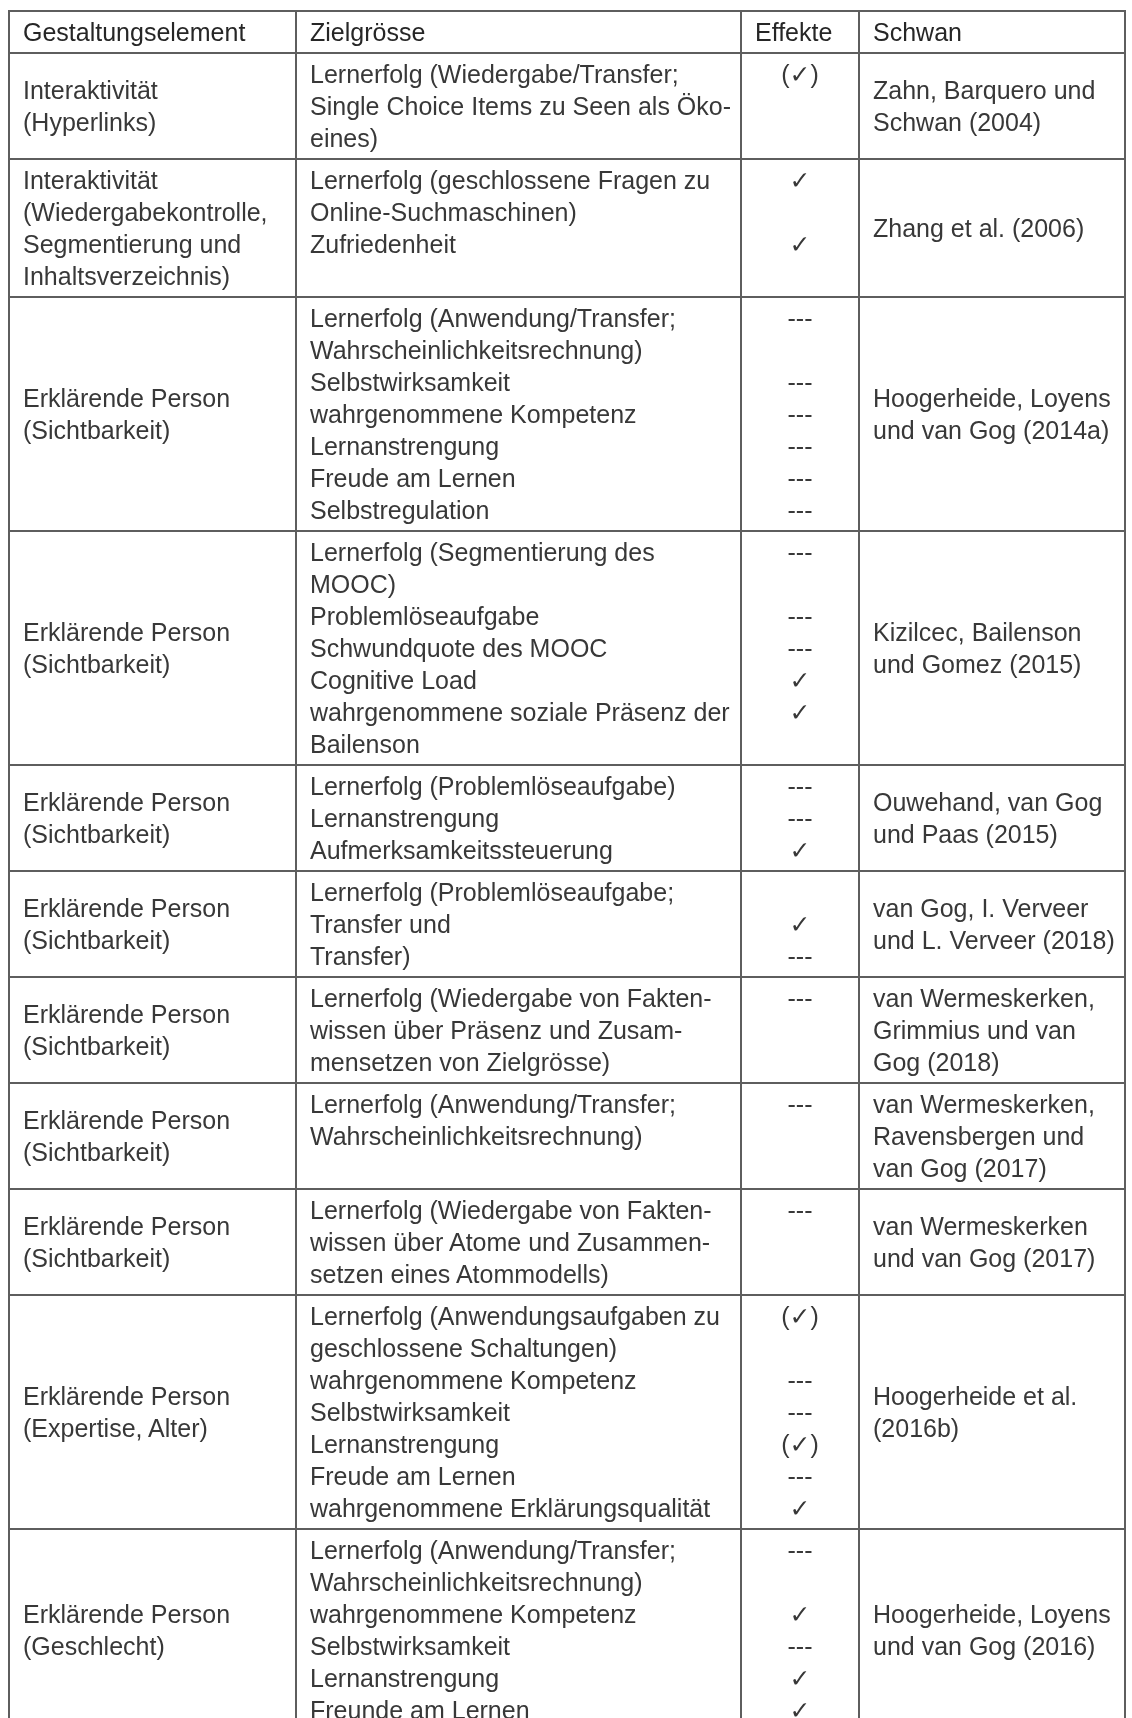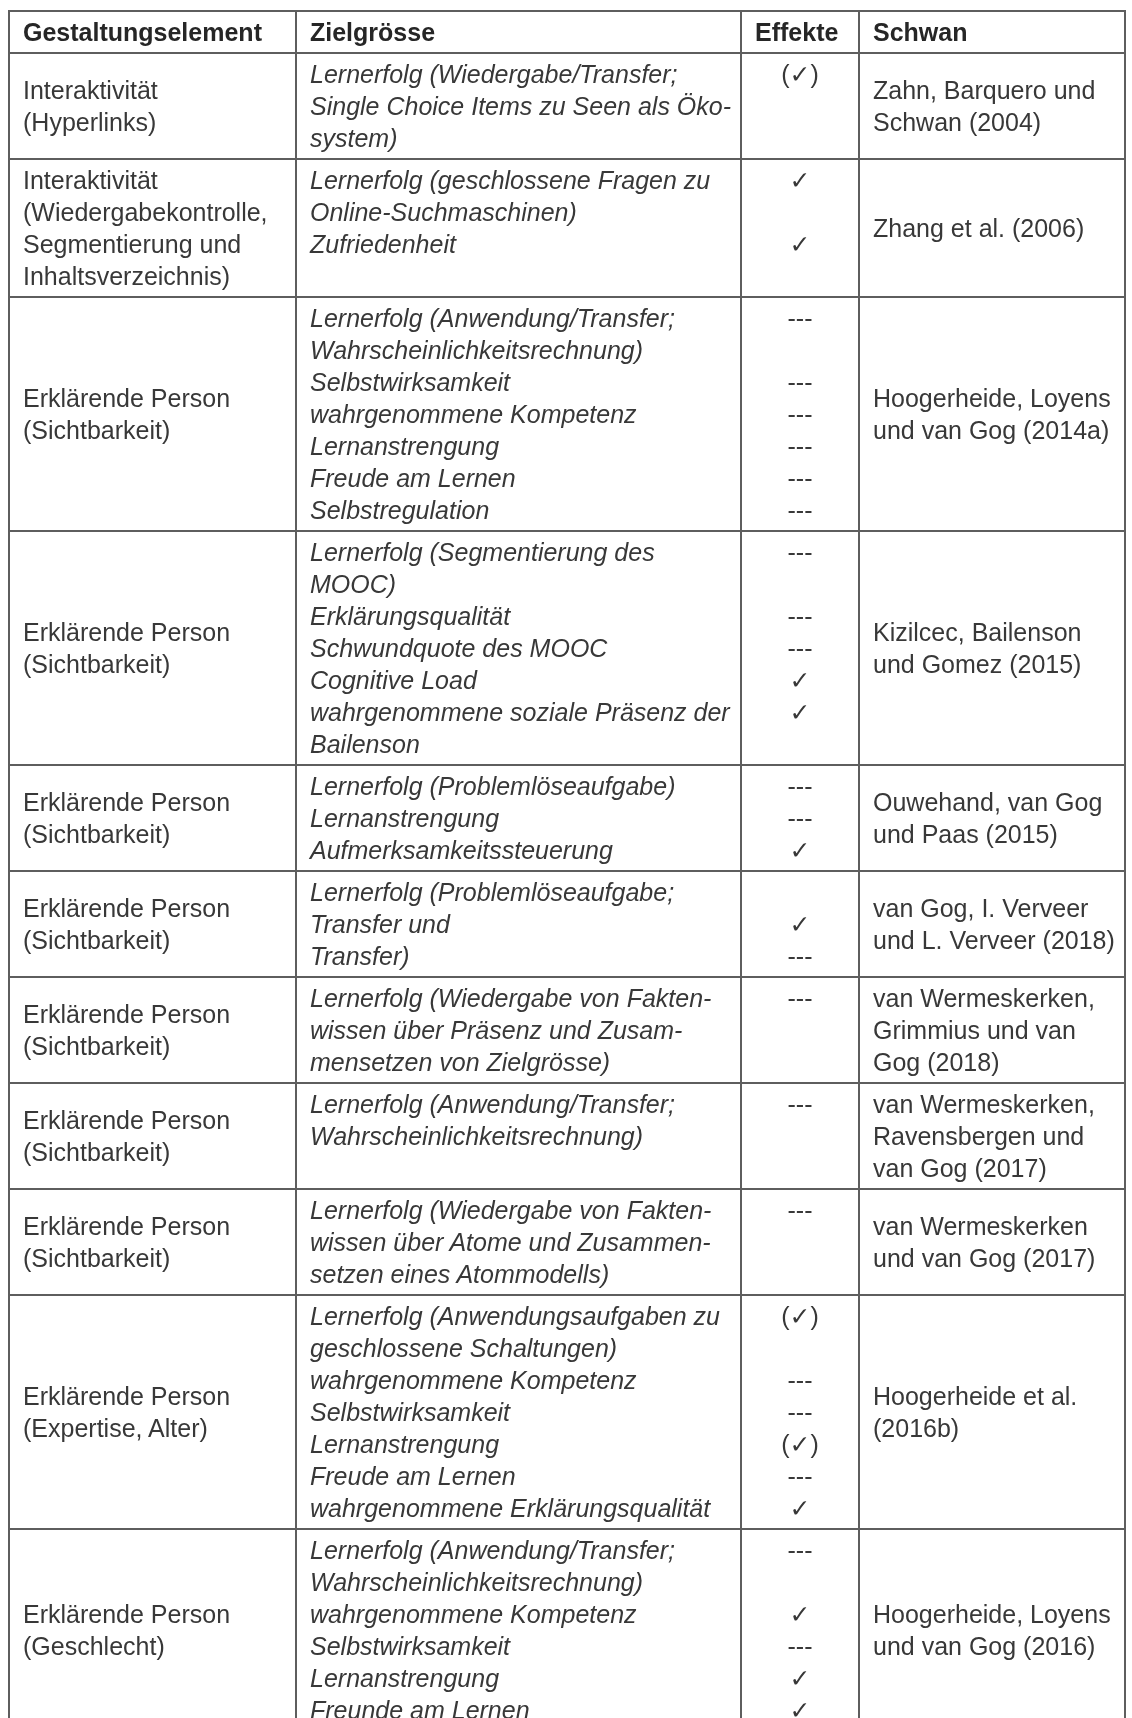--- a/index.html
+++ b/index.html
@@ -22,41 +22,40 @@
     table-layout: fixed;
     width: 1116px;
     border: 2px solid #4f4f4f;
   }
   table.studies th,
   table.studies td {
     border: 2px solid #5e5e5e;
   }
   th {
     font-size: 25px;
-    font-weight: bold;
+    font-weight: normal;
     color: #262626;
     text-align: left;
     padding: 5px 12px 5px 13px;
     line-height: 30px;
     white-space: nowrap;
   }
   td {
     font-size: 25px;
     line-height: 32px;
     color: #383838;
     padding: 4px 12px 4px 13px;
     vertical-align: middle;
   }
   td.c-el {
     white-space: pre;
     vertical-align: middle;
   }
   td.c-ziel {
     vertical-align: top;
-    font-style: italic;
   }
   td.c-eff {
     vertical-align: top;
     text-align: center;
     padding-left: 2px;
     padding-right: 2px;
   }
   td.c-studie {
     white-space: pre;
     vertical-align: middle;
@@ -89,21 +88,21 @@
         <th>Schwan</th>
       </tr>
     </thead>
     <tbody id="table-body">
         <tr>
           <td class="c-el">Interaktivität
 (Hyperlinks)</td>
           <td class="c-ziel">
             <div class="line">Lernerfolg (Wiedergabe/Transfer;</div>
             <div class="line">Single Choice Items zu Seen als Öko-</div>
-            <div class="line">system)</div>
+            <div class="line">eines)</div>
           </td>
           <td class="c-eff">
             <div class="line mark">(✓)</div>
             <div class="line mark">&nbsp;</div>
             <div class="line mark">&nbsp;</div>
           </td>
           <td class="c-studie">Zahn, Barquero und
 Schwan (2004)</td>
         </tr>
         <tr>
@@ -146,21 +145,21 @@
           </td>
           <td class="c-studie">Hoogerheide, Loyens
 und van Gog (2014a)</td>
         </tr>
         <tr>
           <td class="c-el">Erklärende Person
 (Sichtbarkeit)</td>
           <td class="c-ziel">
             <div class="line">Lernerfolg (Segmentierung des</div>
             <div class="line">MOOC)</div>
-            <div class="line">Erklärungsqualität</div>
+            <div class="line">Problemlöseaufgabe</div>
             <div class="line">Schwundquote des MOOC</div>
             <div class="line">Cognitive Load</div>
             <div class="line">wahrgenommene soziale Präsenz der</div>
             <div class="line">Bailenson</div>
           </td>
           <td class="c-eff">
             <div class="line mark">---</div>
             <div class="line mark">&nbsp;</div>
             <div class="line mark">---</div>
             <div class="line mark">---</div>

